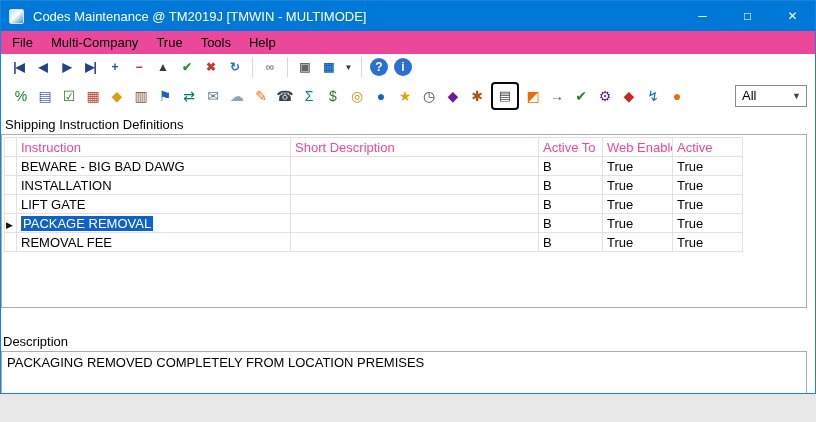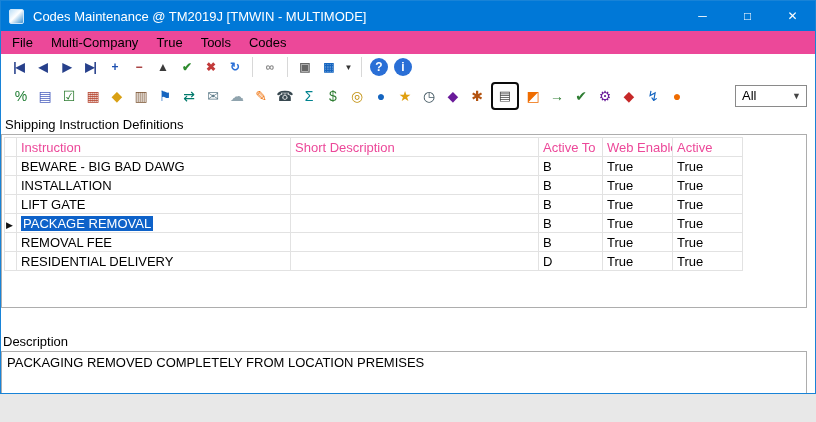--- a/index.html
+++ b/index.html
@@ -120,21 +120,21 @@
         <span>✕</span>
       </div>
     </div>
   </div>
 
   <div class="menubar">
       <span class="menu-item">File</span>
       <span class="menu-item">Multi-Company</span>
       <span class="menu-item">True</span>
       <span class="menu-item">Tools</span>
-      <span class="menu-item">Codes</span>
+      <span class="menu-item">Help</span>
     </div>
 
   <div class="toolbar nav-toolbar">
       <span class="tbtn">
         <span class="glyph" style="color: rgb(39, 64, 139);">|◀</span>
       </span>
       <span class="tbtn">
         <span class="glyph" style="color: rgb(39, 64, 139);">◀</span>
       </span>
       <span class="tbtn">
@@ -334,28 +334,20 @@
               <td class="c4"><span>True</span></td>
             </tr>
             <tr>
               <td class="selcol"><span class="selglyph"></span></td>
               <td class="c0"><span>REMOVAL FEE</span></td>
               <td class="c1"><span></span></td>
               <td class="c2"><span>B</span></td>
               <td class="c3"><span>True</span></td>
               <td class="c4"><span>True</span></td>
             </tr>
-            <tr>
-              <td class="selcol"><span class="selglyph"></span></td>
-              <td class="c0"><span>RESIDENTIAL DELIVERY</span></td>
-              <td class="c1"><span></span></td>
-              <td class="c2"><span>D</span></td>
-              <td class="c3"><span>True</span></td>
-              <td class="c4"><span>True</span></td>
-            </tr>
           </tbody>
       </table>
     </div>
 
     <div class="section-label desc-label">Description</div>
     <div class="descbox">PACKAGING REMOVED COMPLETELY FROM LOCATION PREMISES</div>
 
   </div>
 </div>
 

